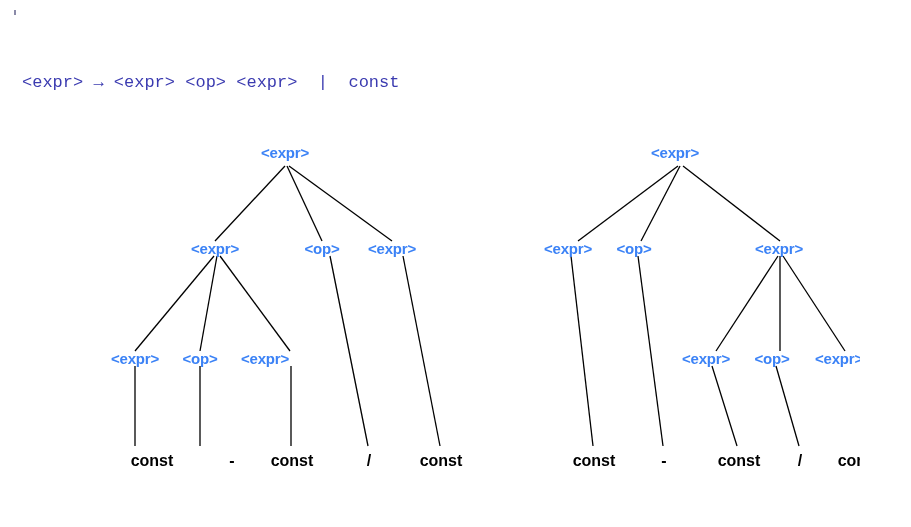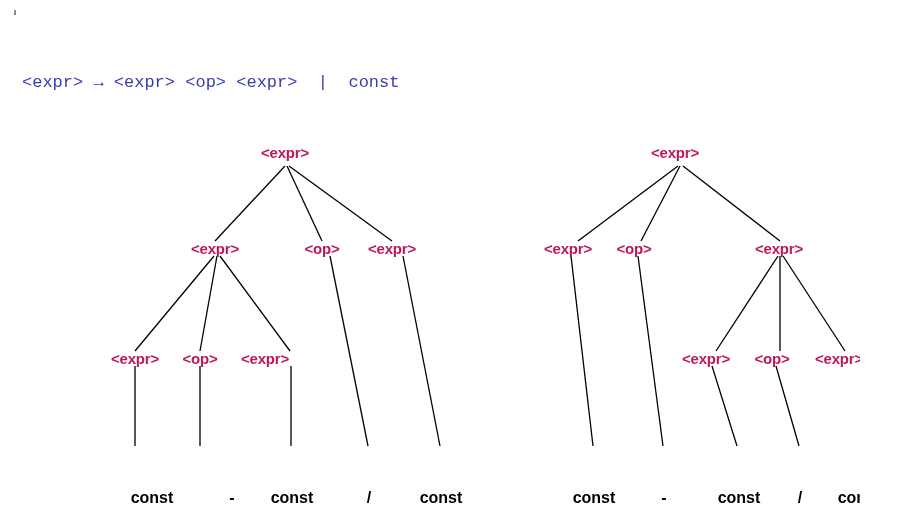--- a/index.html
+++ b/index.html
@@ -47,34 +47,33 @@
     width: 911px;
     height: 527px;
     pointer-events: none;
   }
 
   .node {
     position: absolute;
     font-family: "Liberation Sans", sans-serif;
     font-weight: bold;
     font-size: 15px;
-    color: #be185d;
+    color: #3b82f6;
     white-space: nowrap;
     transform: translateX(-50%);
     letter-spacing: -0.2px;
   }
   .leaf {
     position: absolute;
     font-family: "Liberation Sans", sans-serif;
     font-weight: bold;
     font-size: 16px;
     color: #000000;
     white-space: nowrap;
     transform: translateX(-50%);
-    margin-top: 37px;
   }
 </style>
 </head>
 <body>
 
 <div id="page">
 
   <div class="speck"></div>
 
   <div class="grammar">

